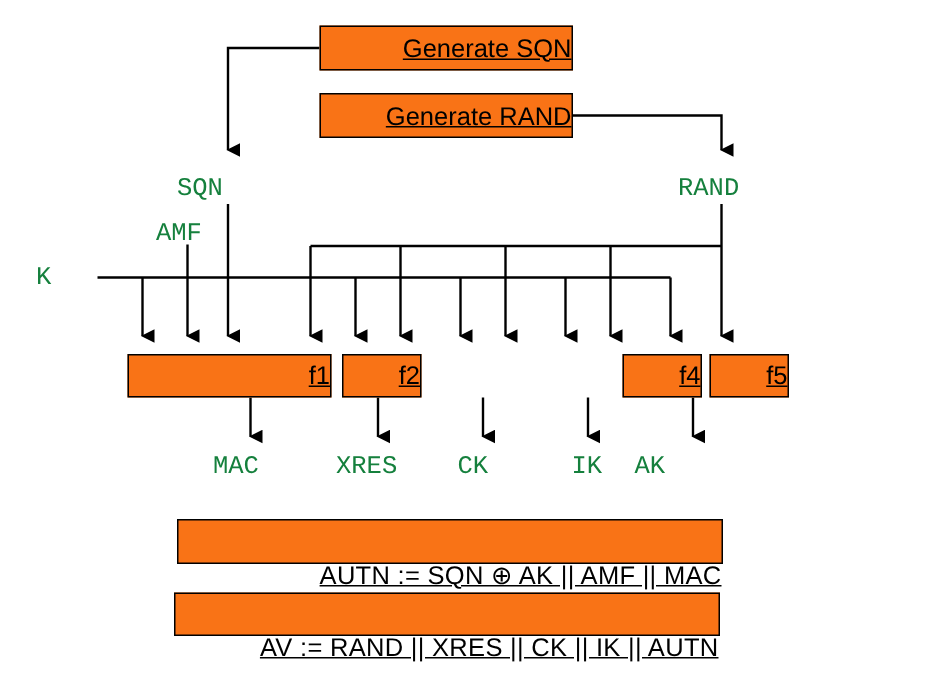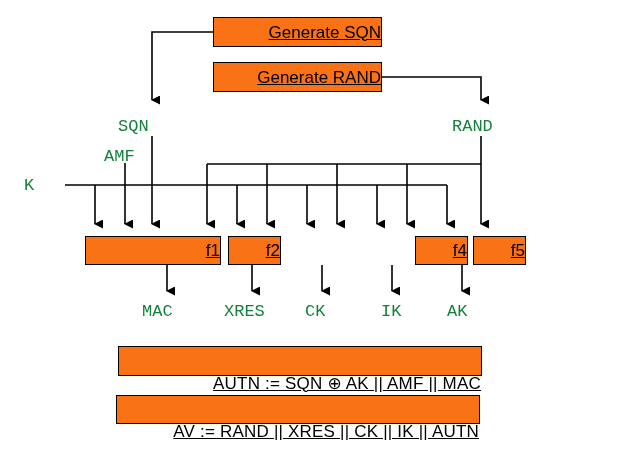--- a/index.html
+++ b/index.html
@@ -108,21 +108,21 @@
   </div>
 
   <div class="plain" style="left:142px;top:303px;text-align:center;">MAC</div>
 
   <div class="plain" style="left:224px;top:303px;">XRES</div>
 
   <div class="plain" style="left:305px;top:303px;">CK</div>
 
   <div class="plain" style="left:381px;top:303px;">IK</div>
 
-  <div class="plain" style="left:447px;top:303px;">AK</div>
+  <div class="plain" style="left:423px;top:303px;">AK</div>
 
   <div class="box formula" style="left:118px;top:346px;width:364px;height:30px;">
     <span class="box-label">AUTN := SQN ⊕ AK || AMF || MAC</span>
   </div>
 
   <div class="box formula" style="left:116px;top:395px;width:364px;height:29px;padding-left:46px;">
     <span class="box-label">AV := RAND || XRES || CK || IK || AUTN</span>
   </div>
 
 

